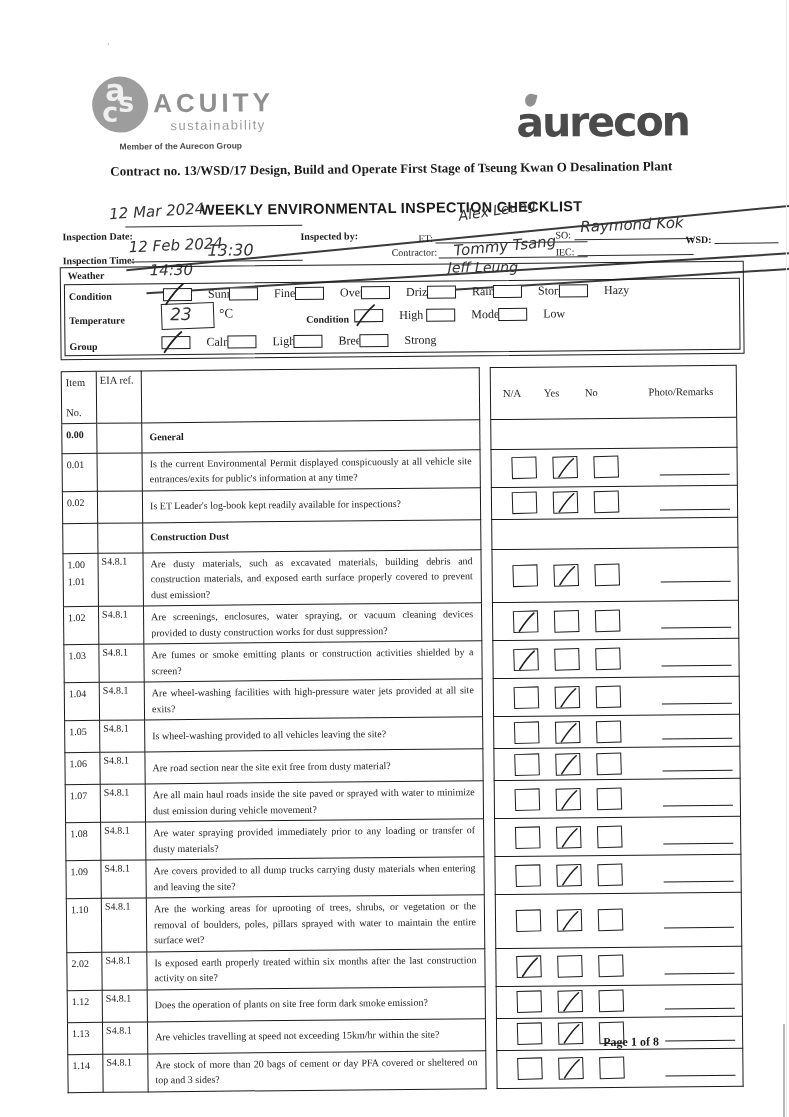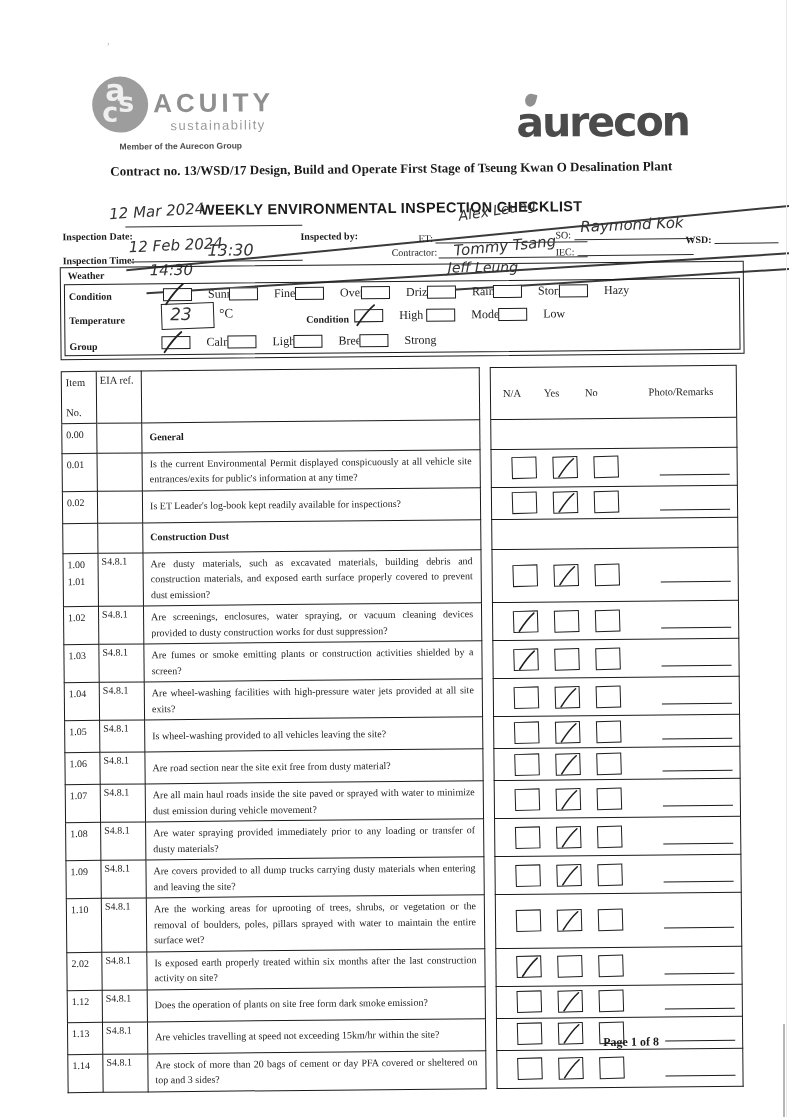--- a/index.html
+++ b/index.html
@@ -68,21 +68,21 @@
   .bb { border-bottom:1.5px solid #1b1b1b; } .bt { border-top:1.5px solid #1b1b1b; }
   .c-item { padding:2px 2px 1px 4px; display:flex; flex-direction:column; }
   .c-item span { line-height:1.7; }
   .c-eia { padding:2px 1px 1px 3px; }
   .c-q { padding:3px 8px 3px 7px; line-height:1.55; display:flex; flex-direction:column;
          justify-content:center; text-align:justify; }
   .c-gap { }
   .c-chk { display:flex; align-items:center; padding-left:20px; gap:16px; min-height:30px; }
   .trow.q { min-height:32px; } .trow.sec { min-height:17px; }
   .trow.sec .c-q { font-weight:bold; text-align:left; }
-  .trow.sec .c-item { font-weight:normal; }
+  .trow.sec .c-item { font-weight:bold; }
   .cbox { position:relative; width:25px; height:22px; border:1.8px solid #1e1e1e;
           flex:none; transform:rotate(-1.2deg); background:#fff; }
   .ctick { position:absolute; left:1px; top:-1px; width:22px; height:23px; }
   .rline { width:70px; border-bottom:1.6px solid #1b1b1b; margin-left:25px;
            align-self:center; transform:translateY(8px); flex:none; }
   .thead { min-height:31px; font-size:10.5px; }
   .thead .c-chk { padding-left:12px; gap:0; }
   .thead .h-na,.thead .h-yes,.thead .h-no { width:41px; text-align:left; }
   .thead .h-rem { flex:1; text-align:center; }
   .thead .c-item,.thead .c-eia { line-height:1.3;gap:12px; }

